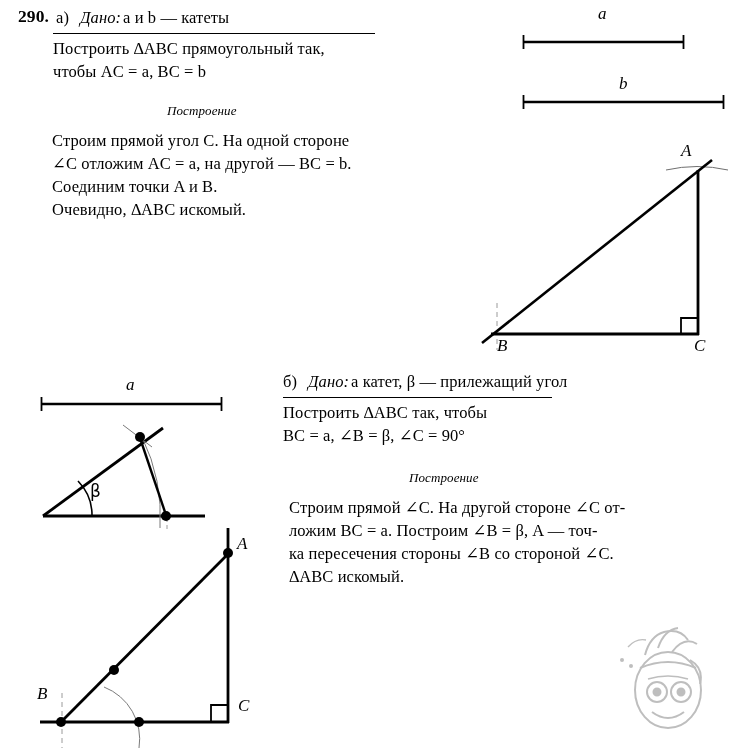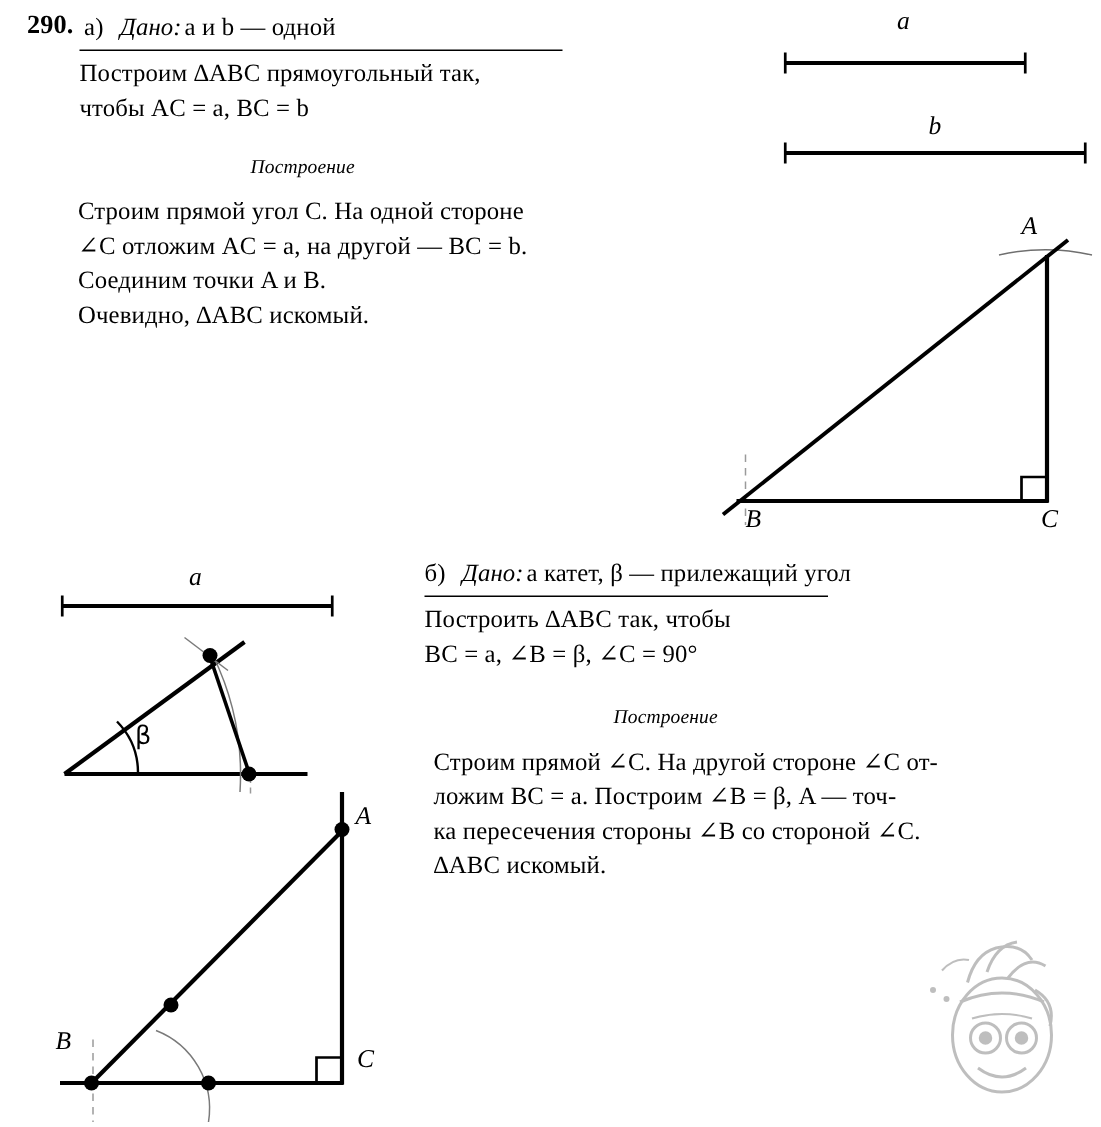--- a/index.html
+++ b/index.html
@@ -69,25 +69,25 @@
 </style>
 </head>
 <body>
 
 <div class="txt num" style="left:18px; top:6px;">290.</div>
 
 <div class="txt" style="left:56px; top:7px;">а)</div>
 
 <div class="txt ital" style="left:80px; top:7px;">Дано:</div>
 
-<div class="txt" style="left:123px; top:7px;">a и b — одной</div>
+<div class="txt" style="left:123px; top:7px;">a и b — катеты</div>
 
 <div class="rule" style="left:53px; top:33px; width:322px;"></div>
 
-<div class="txt" style="left:53px; top:38px;">Построим ∆ABC прямоугольный так,</div>
+<div class="txt" style="left:53px; top:38px;">Построить ∆ABC прямоугольный так,</div>
 <div class="txt" style="left:53px; top:61px;text-align:right;">чтобы AC = a, BC = b</div>
 
 <div class="txt center-head" style="left:167px; top:100px;">Построение</div>
 
 <div class="txt" style="left:52px; top:130px;">Строим прямой угол C. На одной стороне</div>
 <div class="txt" style="left:52px; top:153px;">∠C отложим AC = a, на другой — BC = b.</div>
 <div class="txt" style="left:52px; top:176px;">Соединим точки A и B.</div>
 <div class="txt" style="left:52px; top:199px;">Очевидно, ∆ABC искомый.</div>
 
 <div class="lbl" style="left:598px; top:4px;">a</div>

